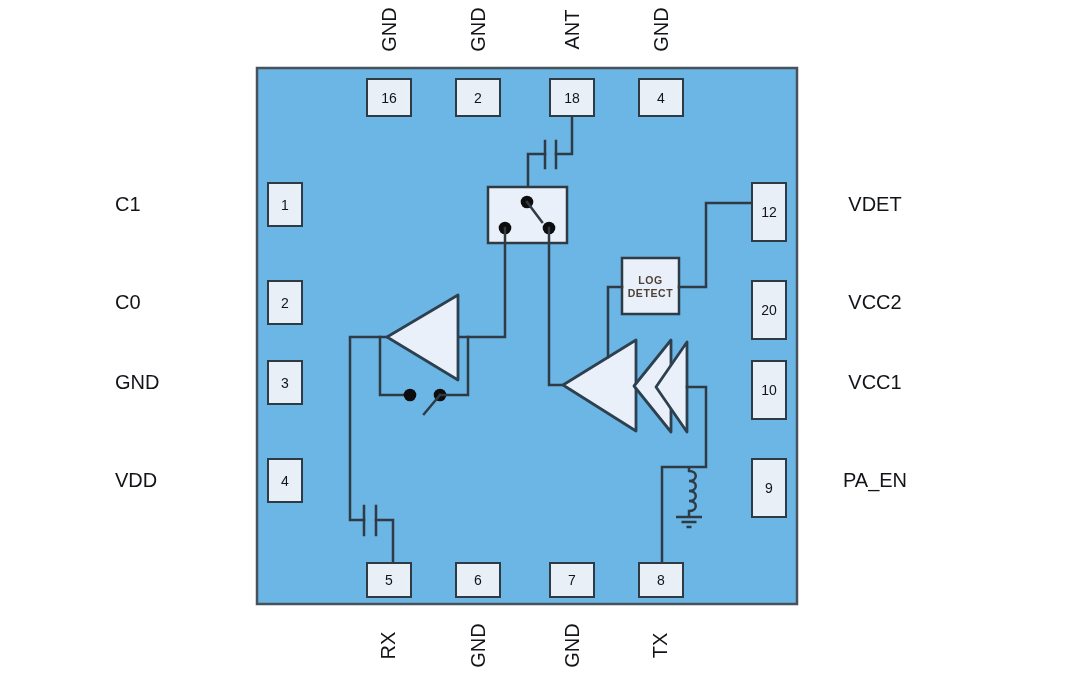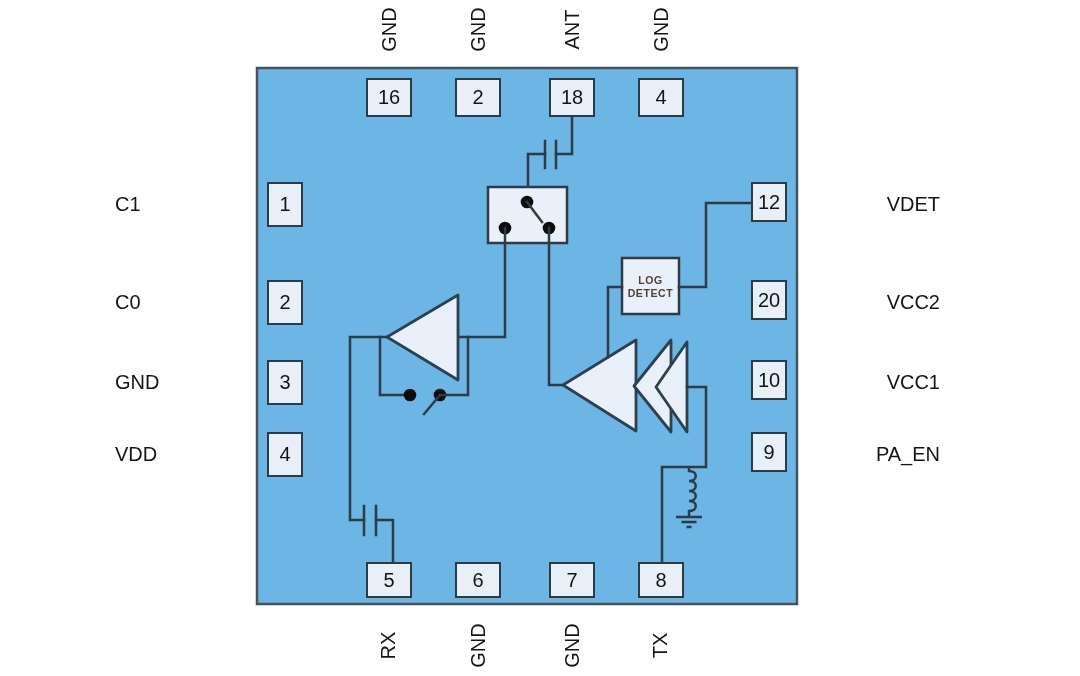--- a/index.html
+++ b/index.html
@@ -9,36 +9,36 @@
 
   .wire{stroke:var(--line-color);stroke-width:2.5;fill:none;stroke-linecap:square;}
   .shape{stroke:var(--line-color);stroke-width:2.5;}
   .tri{stroke:var(--tri-stroke);stroke-width:2.8;stroke-linejoin:round;}
   .dot{fill:var(--dot-color);stroke:none;}
   .gnd{stroke:var(--line-color);stroke-width:2.5;fill:none;stroke-linecap:butt;}
   .logtxt{font-family:"Liberation Sans","DejaVu Sans",sans-serif;font-size:10.5px;font-weight:bold;letter-spacing:0.6px;fill:var(--log-text-color);text-anchor:middle;}
 
   .pin-box{position:absolute;display:flex;align-items:center;justify-content:center;
     background:var(--pin-fill);border:2px solid var(--line-color);
-    font-size:20px;color:var(--label-color);box-sizing:border-box;}
+    font-size:14px;color:var(--label-color);box-sizing:border-box;}
   .pb-top{top:78px;width:46px;height:39px;}
   .pb-bottom{top:562px;width:46px;height:36px;}
   .pb-left{left:267px;width:36px;height:45px;}
-  .pb-right{left:751px;width:36px;height:40px;}
+  .pb-right{left:751px;width:36px;height:60px;}
 
   .slot-t0{left:366px}.slot-t1{left:455px}.slot-t2{left:549px}.slot-t3{left:638px}
-  .slot-l0{top:182px}.slot-l1{top:280px}.slot-l2{top:360px}.slot-l3{top:432px}
+  .slot-l0{top:182px}.slot-l1{top:280px}.slot-l2{top:360px}.slot-l3{top:458px}
 
   .pin-label{position:absolute;display:flex;align-items:center;
     font-size:20px;color:var(--label-color);white-space:nowrap;}
   .lb-top{top:0;height:58px;width:46px;justify-content:center;}
   .lb-bottom{top:616px;height:58px;width:46px;justify-content:center;}
   .lb-top span,.lb-bottom span{transform:rotate(-90deg);}
   .lb-left{left:115px;width:130px;height:45px;}
-  .lb-right{left:810px;width:130px;height:45px;justify-content:flex-end;}
+  .lb-right{left:810px;width:130px;height:45px;justify-content:center;}
 </style>
 </head>
 <body>
 
 <div class="stage">
 
   <svg width="1080" height="676" viewBox="0 0 1080 676">
 
     <rect x="257" y="68" width="540" height="536" stroke="#47525a" stroke-width="2.5" fill="#6cb6e6"></rect>
 

